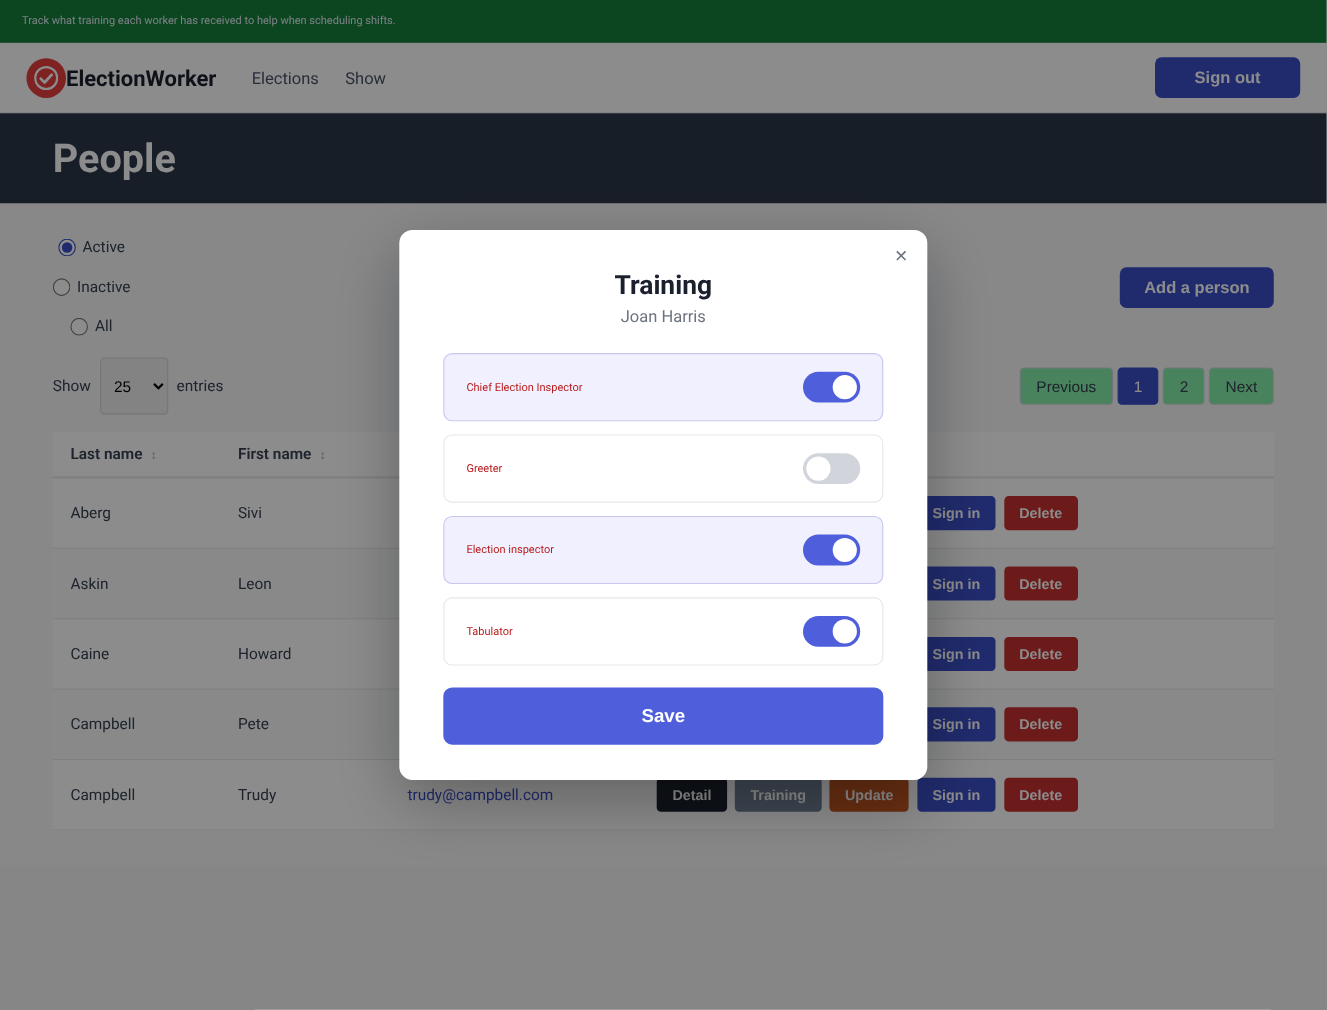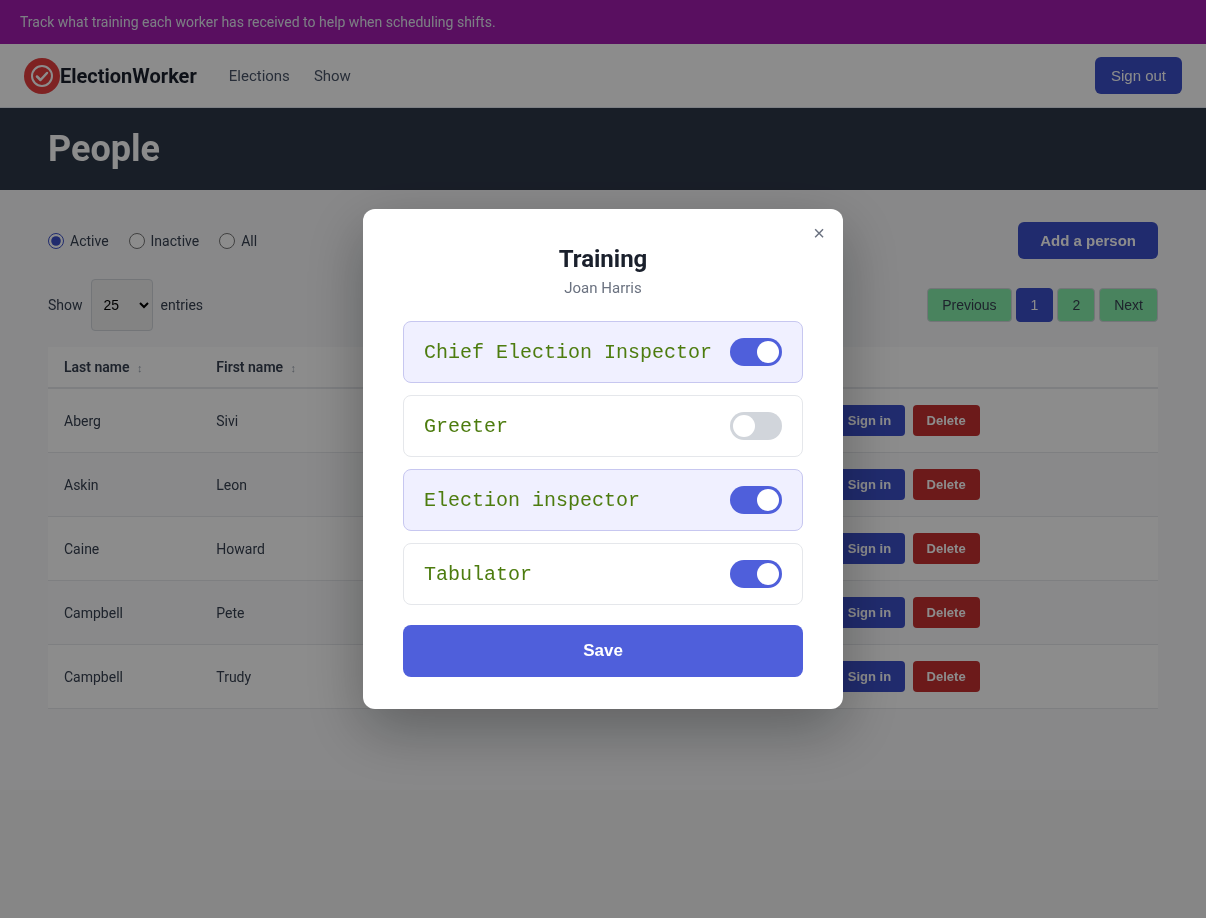--- a/index.html
+++ b/index.html
@@ -1,23 +1,23 @@
 <!DOCTYPE html>
 <html><head>
   <meta charset="utf-8">
   <style>
     * { box-sizing: border-box; margin: 0; padding: 0; }
     body { font-family: -apple-system, BlinkMacSystemFont, 'Segoe UI', Roboto, sans-serif; background: #f5f5f5; }
 
     
     .top-banner {
-      background: #a21caf;
+      background: #15803d;
       color: #e2e8f0;
       padding: 14px 20px;
-      font-size: 14px;
+      font-size: 10px;
     }
 
     
     .header {
       background: #fff;
       border-bottom: 1px solid #e2e8f0;
       display: flex;
       align-items: center;
       padding: 0 24px;
       height: 64px;
@@ -53,24 +53,24 @@
     .nav-link {
       color: #4a5568;
       font-size: 15px;
       cursor: pointer;
       padding: 8px 0;
     }
     .sign-out-btn {
       background: #3b4fc8;
       color: white;
       border: none;
-      padding: 10px 16px;
+      padding: 10px 36px;
       border-radius: 6px;
       font-size: 15px;
-      font-weight: 400;
+      font-weight: 700;
       cursor: pointer;
     }
 
     
     .page-header {
       background: #2d3748;
       color: white;
       padding: 20px 48px;
     }
     .page-title {
@@ -89,20 +89,21 @@
     .filter-row {
       display: flex;
       align-items: center;
       justify-content: space-between;
       margin-bottom: 20px;
     }
     .radio-group {
       display: flex;
       gap: 20px;
       align-items: center;
+      flex-direction: column;
     }
     .radio-label {
       display: flex;
       align-items: center;
       gap: 6px;
       font-size: 14px;
       color: #374151;
       cursor: pointer;
     }
     .radio-input {
@@ -263,23 +264,22 @@
       border: 1px solid #e5e7eb;
       border-radius: 8px;
       margin-bottom: 12px;
       background: white;
     }
     .training-item.highlighted {
       background: #f0f0ff;
       border-color: #c7c7f0;
     }
     .training-label {
-      font-size: 20px;
-      color: #4d7c0f;
-      font-family: Liberation Mono, monospace;
+      font-size: 10px;
+      color: #b91c1c;
     }
 
     
     .toggle-switch {
       position: relative;
       width: 52px;
       height: 28px;
       display: inline-block;
     }
     .toggle-switch input {

